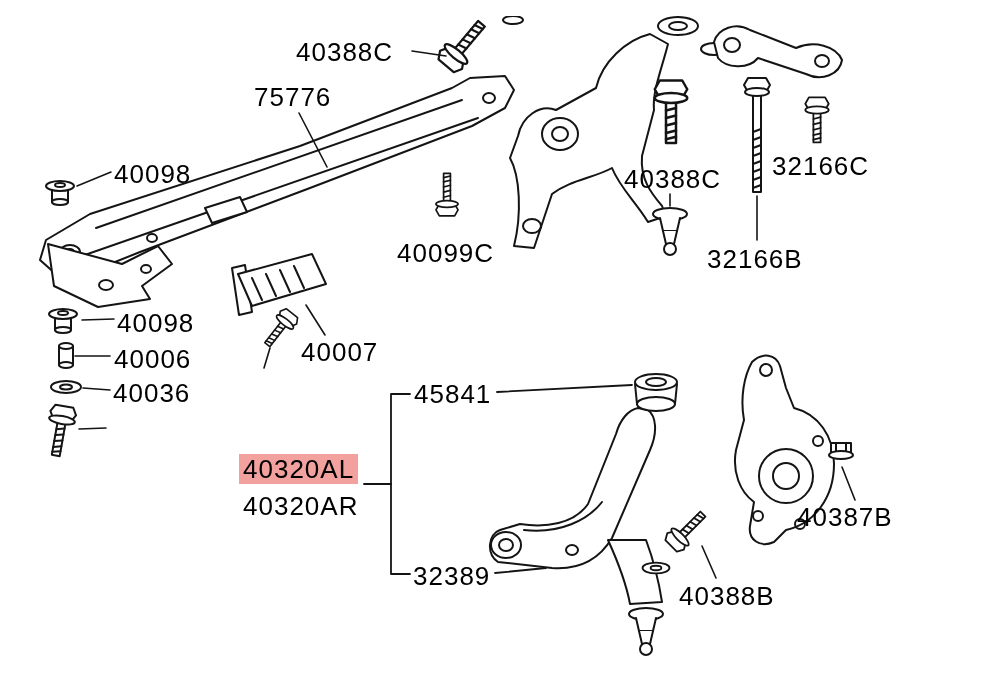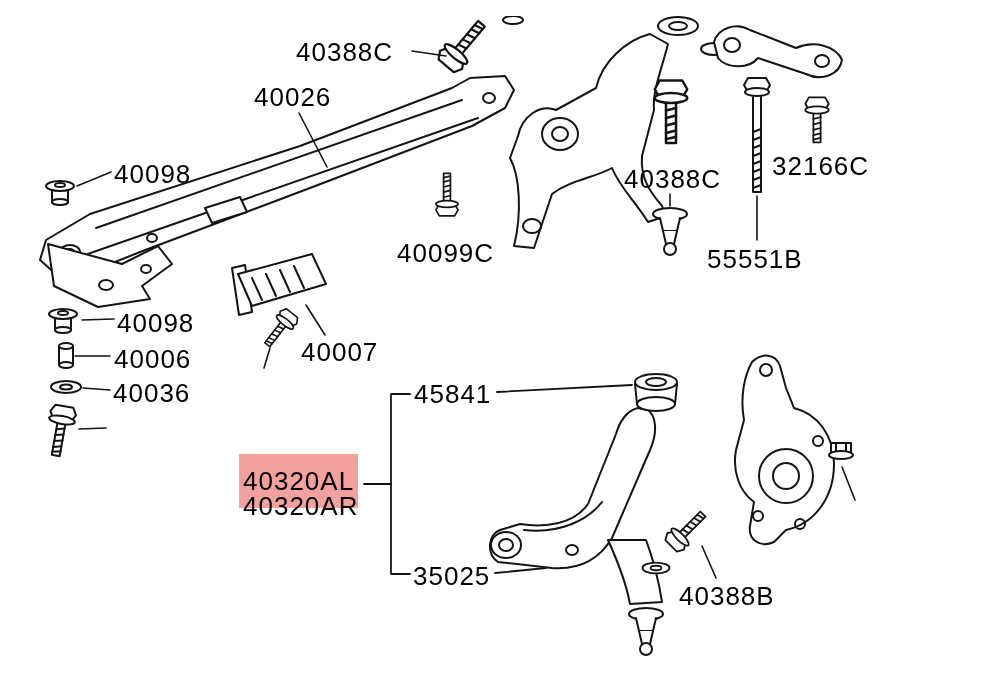--- a/index.html
+++ b/index.html
@@ -2,21 +2,21 @@
 <html><head>
 <meta charset="utf-8">
 <style>
   html,body{margin:0;padding:0;background:#ffffff;}
   body{width:1000px;height:697px;position:relative;overflow:hidden;
        font-family:"Liberation Sans",sans-serif;}
   .stage{position:absolute;left:0;top:16px;width:872px;height:697px;}
   svg.linework{position:absolute;left:0;top:0;}
   .part-label{position:absolute;font-size:26px;line-height:30px;color:#000;
               letter-spacing:1px;white-space:nowrap;}
-  .part-label.hl{background:#f2a19e;padding:12px 4px;}
+  .part-label.hl{background:#f2a19e;padding:0 4px;}
 </style>
 </head>
 <body>
 
 <div class="stage">
 
   <svg class="linework" width="1000" height="697" viewBox="0 0 1000 697">
     <defs>
       <g id="bolt">
         <path d="M-4,0 L-4,36 L4,36 L4,0 Z"></path>
@@ -163,29 +163,30 @@
         <path d="M79,413 L106,412"></path>
         <path d="M306,289 L325,319"></path>
         <path d="M270,332 L264,352"></path>
         <path d="M842,451 L855,484"></path>
         <path d="M702,530 L716,562"></path>
       </g>
     </g>
   </svg>
 
   <div class="part-label" style="left:296px;top:21px">40388C</div>
-  <div class="part-label" style="left:254px;top:66px">40026</div>
+  <div class="part-label" style="left:254px;top:66px">75776</div>
   <div class="part-label" style="left:114px;top:143px">40098</div>
   <div class="part-label" style="left:397px;top:222px">40099C</div>
   <div class="part-label" style="left:624px;top:148px">40388C</div>
   <div class="part-label" style="left:772px;top:135px">32166C</div>
-  <div class="part-label" style="left:707px;top:228px">55551B</div>
+  <div class="part-label" style="left:707px;top:228px">32166B</div>
   <div class="part-label" style="left:117px;top:292px">40098</div>
   <div class="part-label" style="left:114px;top:328px">40006</div>
   <div class="part-label" style="left:113px;top:362px">40036</div>
   <div class="part-label" style="left:301px;top:321px">40007</div>
   <div class="part-label" style="left:414px;top:363px">45841</div>
   <div class="part-label hl" style="left:239px;top:438px">40320AL</div>
   <div class="part-label" style="left:243px;top:475px">40320AR</div>
-  <div class="part-label" style="left:413px;top:545px">35025</div>
+  <div class="part-label" style="left:413px;top:545px">32389</div>
+  <div class="part-label" style="left:797px;top:486px">40387B</div>
   <div class="part-label" style="left:679px;top:565px">40388B</div>
 
 </div>
 
 </body></html>

